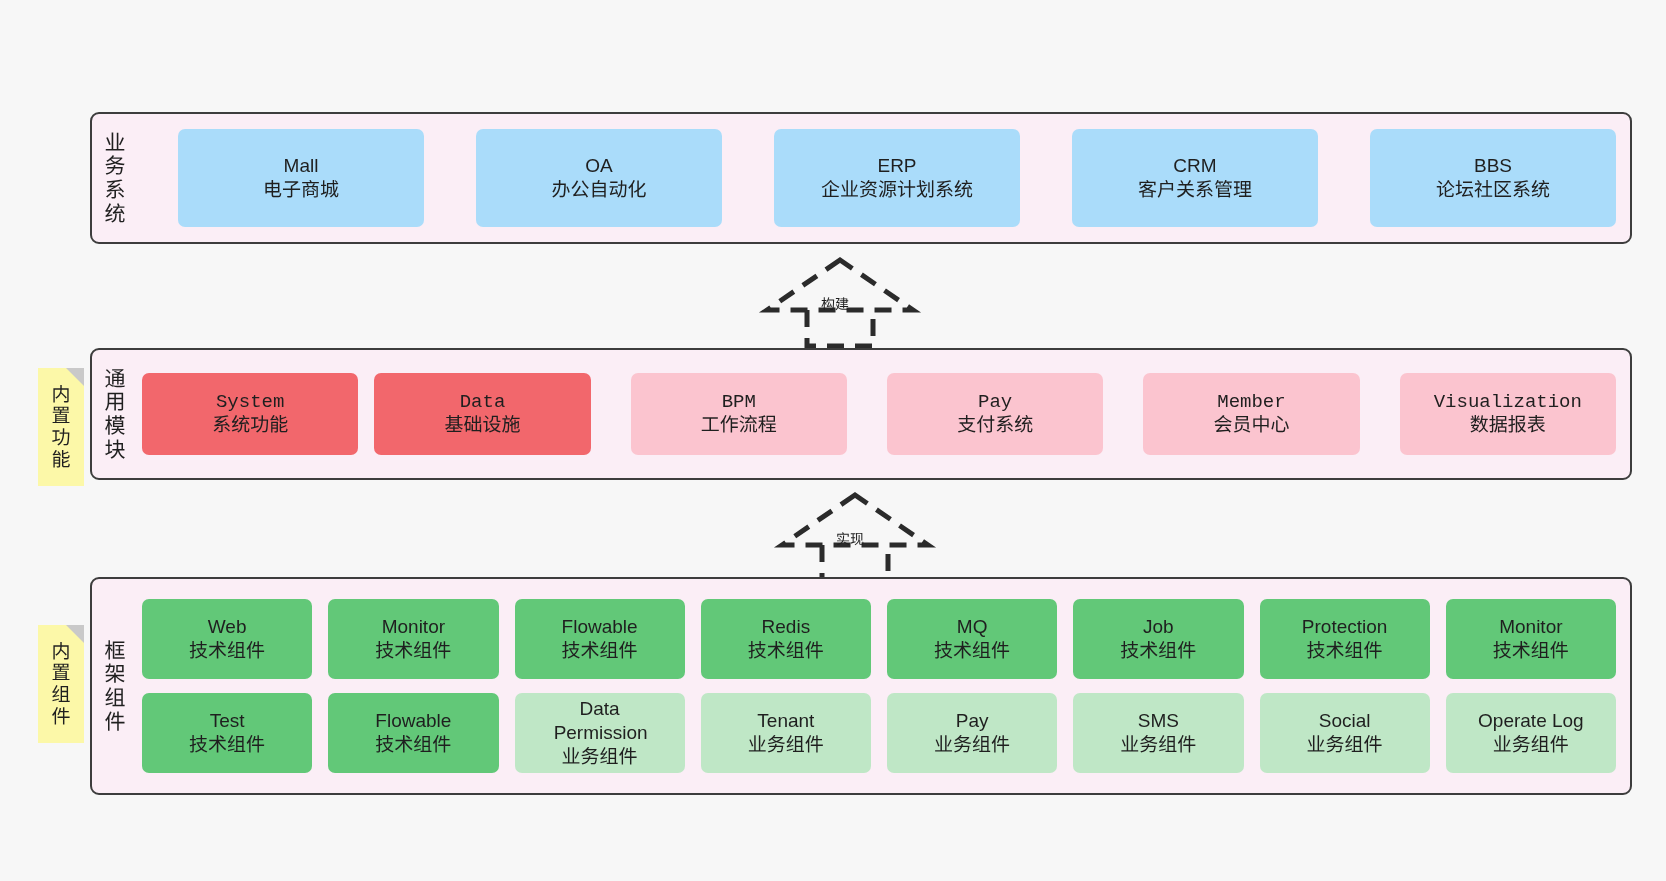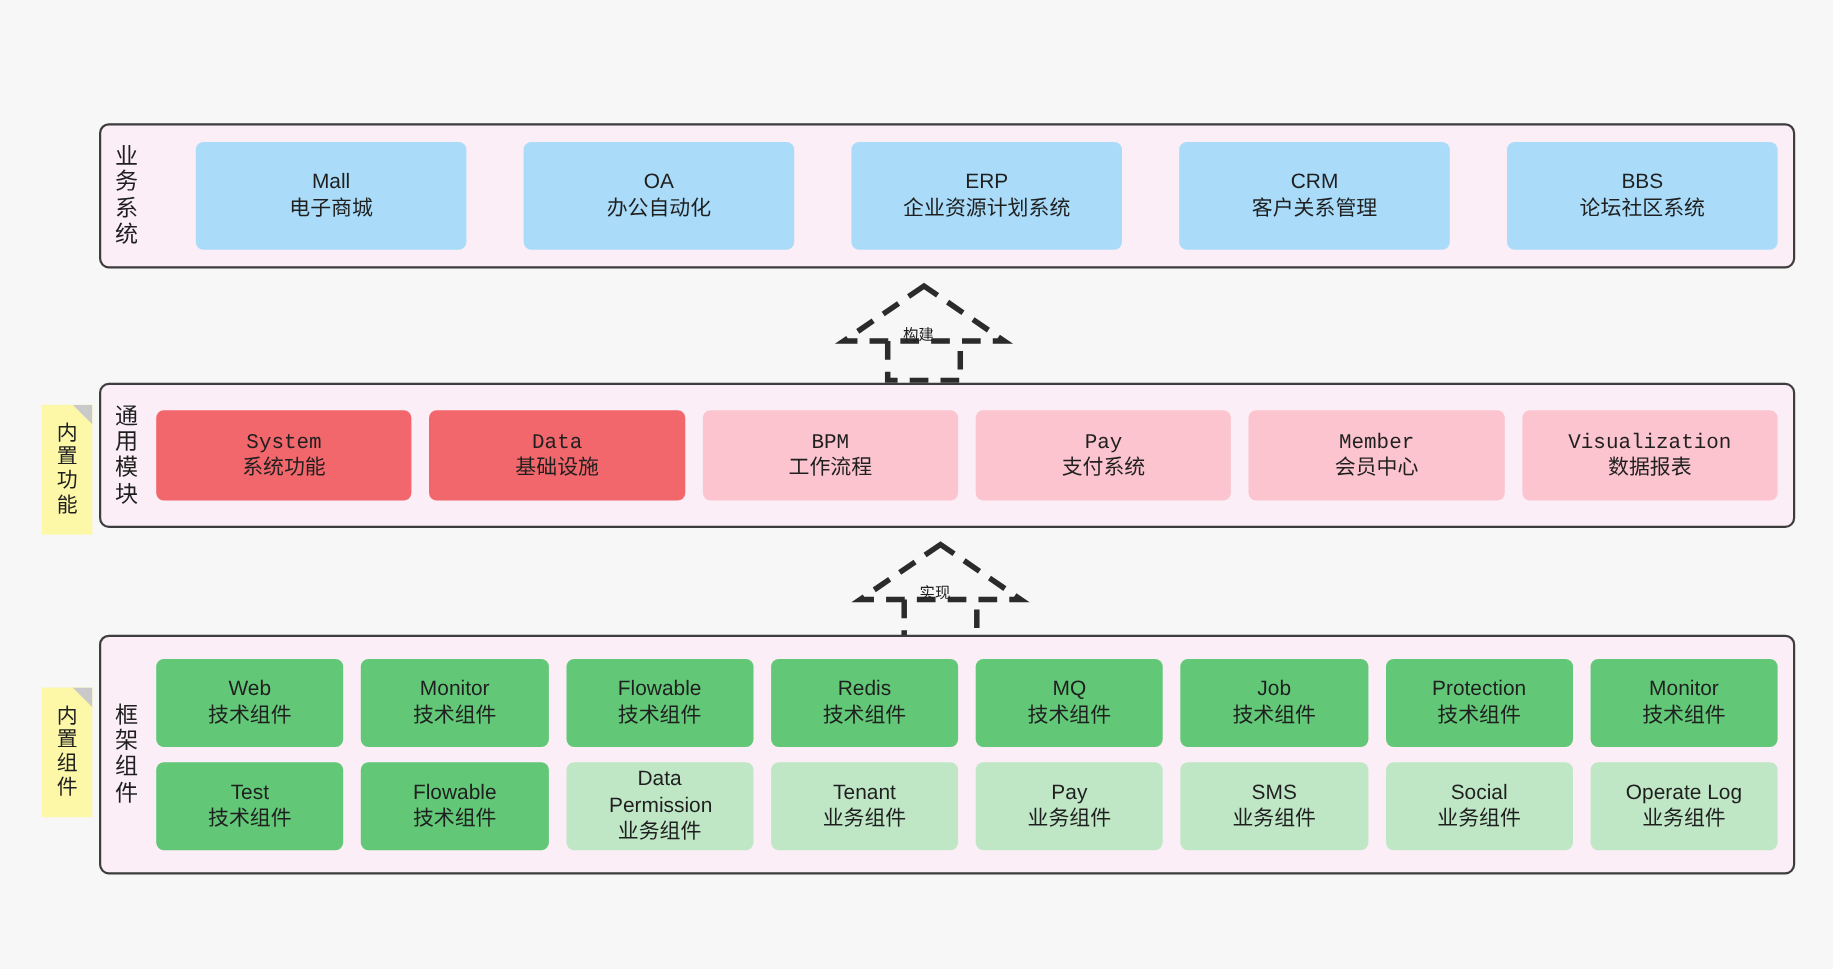--- a/index.html
+++ b/index.html
@@ -76,21 +76,21 @@
     font-size: 19px;
     line-height: 1.28;
     padding: 4px 6px;
     user-select: none;
   }
   .mod .t-en { display: block; }
   .mod .t-cn { display: block; }
 
   .mod.blue        { background: #aadcfa; }
   .mod.red         { background: #f2676c; }
-  .mod.pink        { background: #fbc4cf; }
+  .mod.pink        { background: #fbc4cf; margin-left: 24px; }
   .mod.green       { background: #62c878; }
   .mod.lightgreen  { background: #bfe7c6; }
 
   .row-top .mod    { height: 98px; margin-left: 36px; }
   .row-mid .mod    { height: 82px; font-family: Liberation Mono, monospace; }
   .row-bot .mod    { height: 80px; }
 
   
   .sticky {
     position: absolute;

